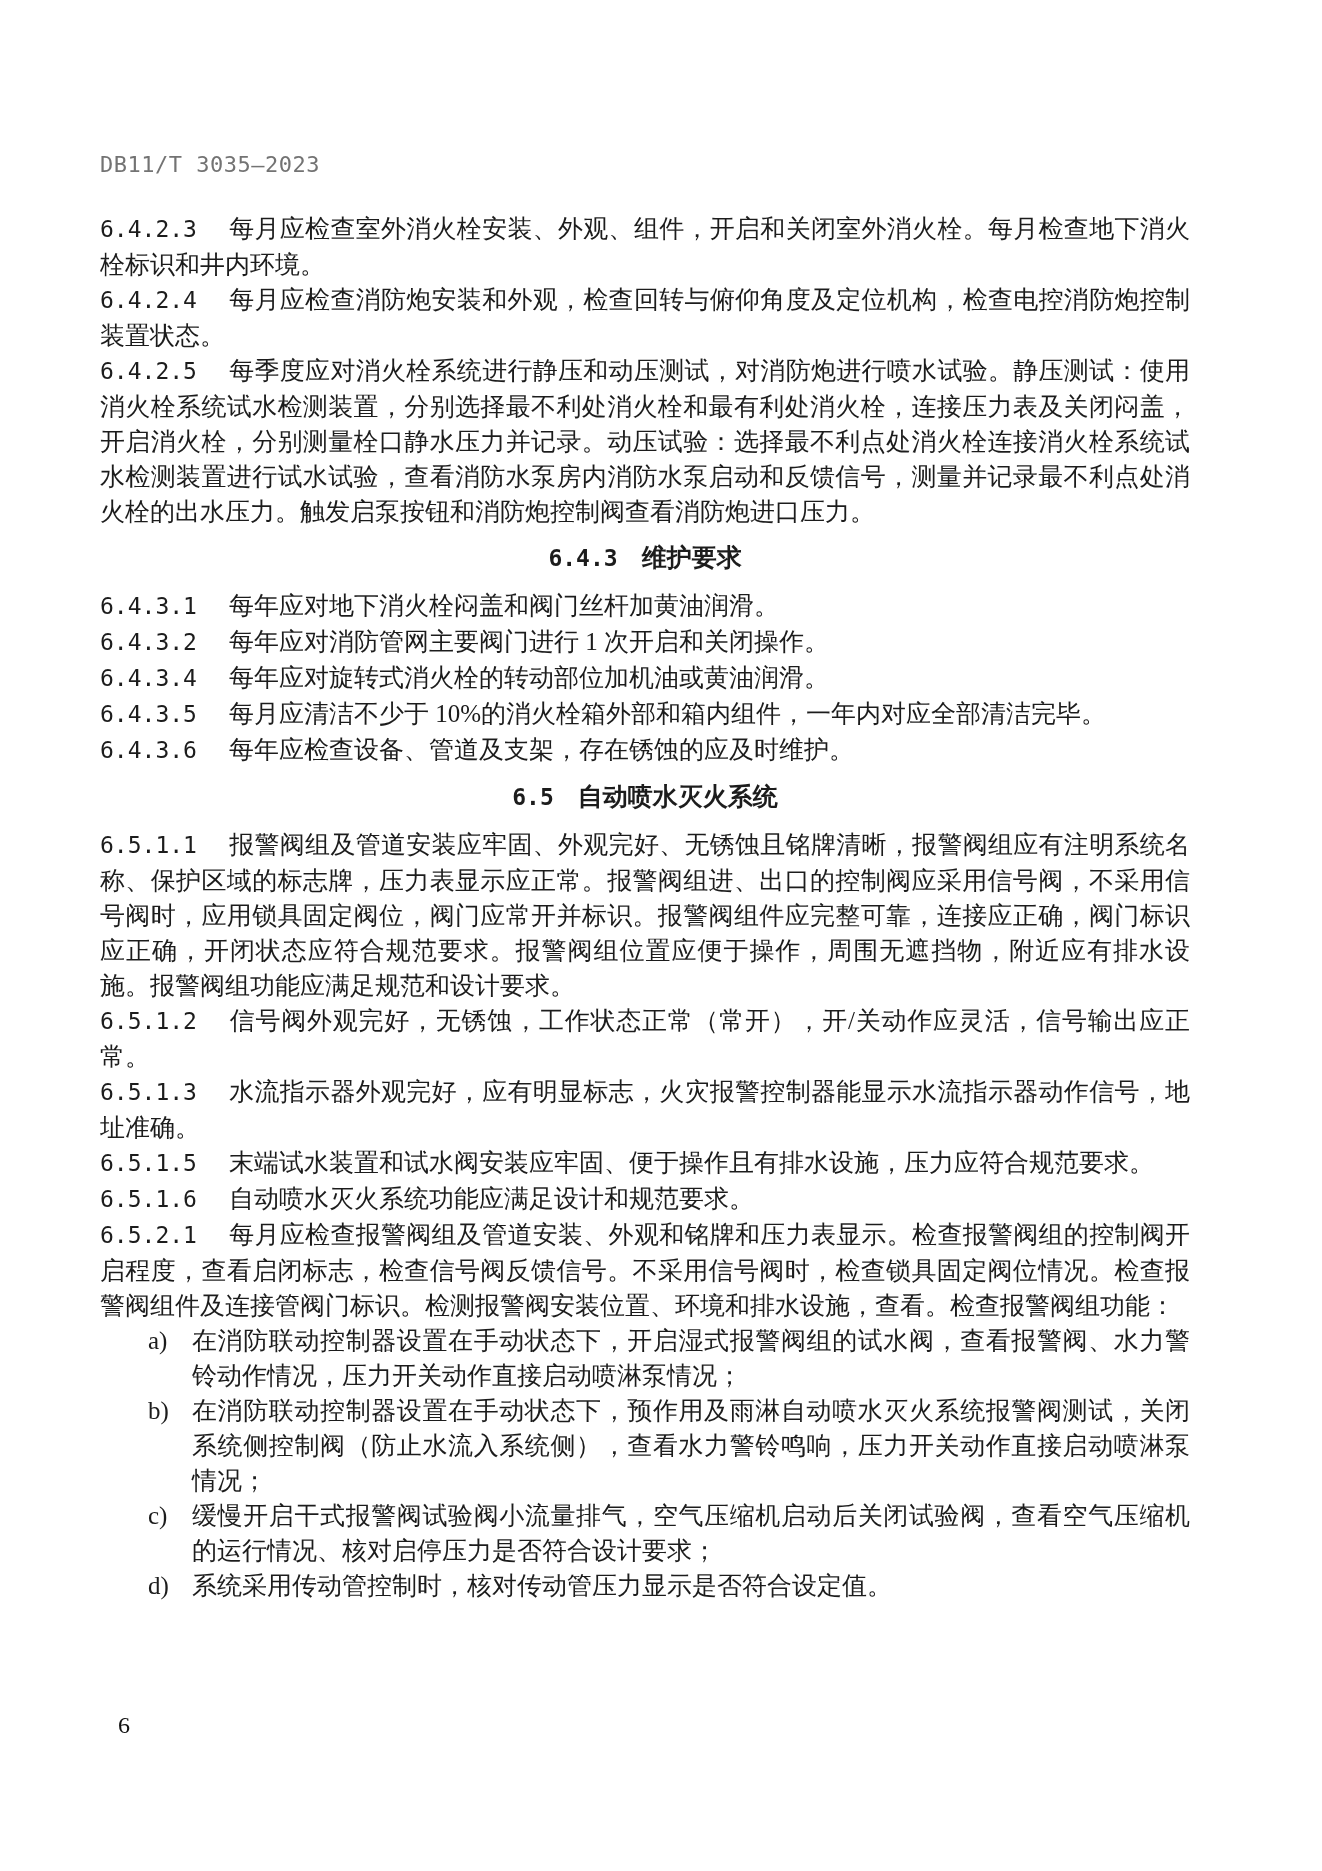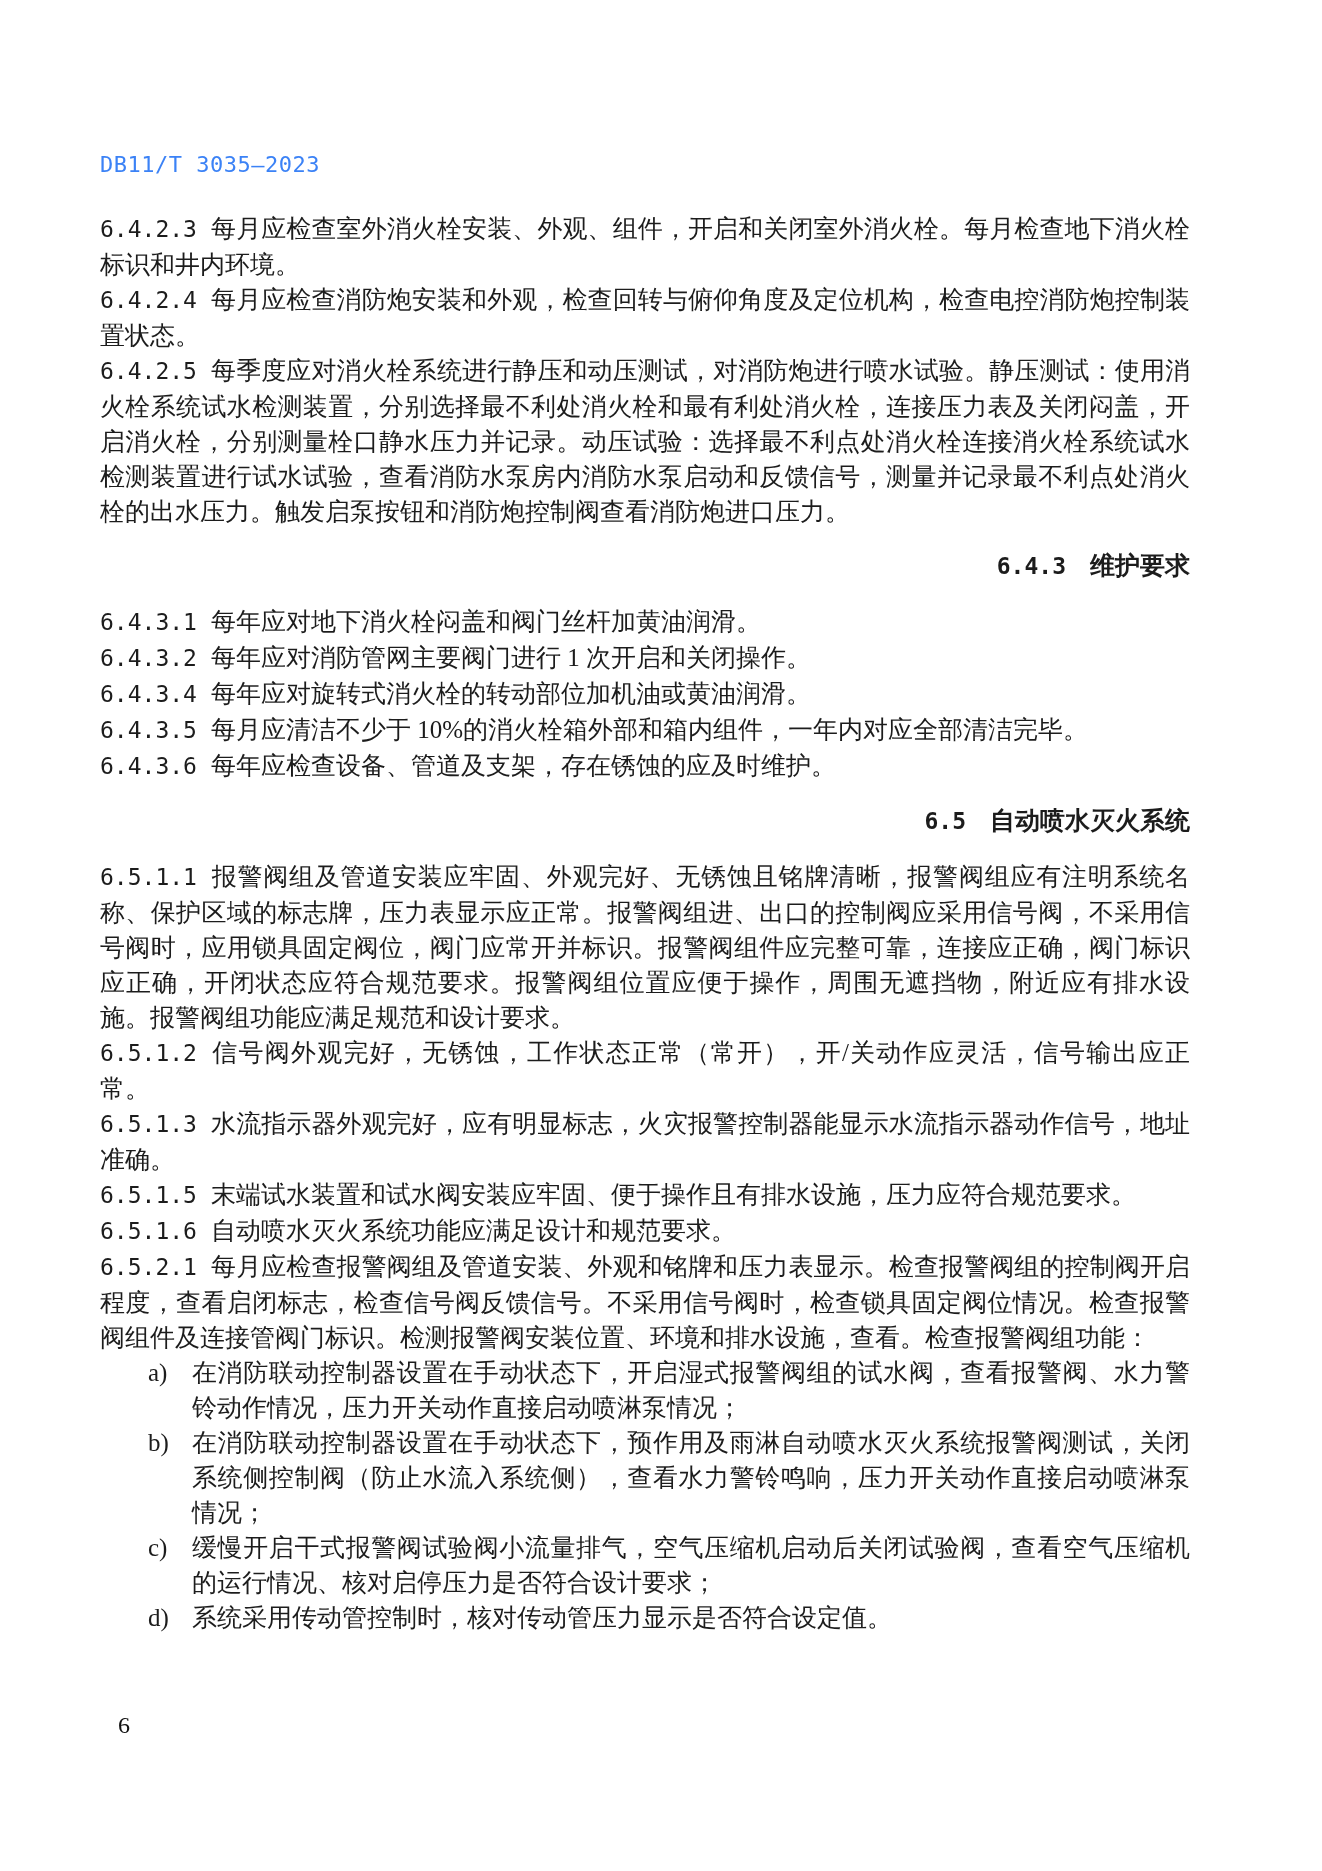--- a/index.html
+++ b/index.html
@@ -12,50 +12,50 @@
     font-family:"Liberation Serif","DejaVu Serif",serif;
     overflow:hidden;
   }
   .page-header{
     position:absolute;
     left:100px;
     top:152px;
     font-family:"DejaVu Sans Mono","Liberation Mono",monospace;
     font-size:22px;
     letter-spacing:0.5px;
-    color:#3b82f6;
+    color:#737373;
     white-space:nowrap;
     text-align:center;
   }
   .doc-body{
     position:absolute;
     left:100px;
     top:211px;
     width:1090px;
     font-size:25px;
     line-height:35px;
     text-align:justify;
   }
   .clause{
     margin:0;
     text-align:justify;
   }
   .clause .num{
     font-family:"DejaVu Sans Mono","Liberation Mono",monospace;
     font-size:23px;
-    margin-right:14px;
+    margin-right:32px;
     white-space:nowrap;
   }
   .heading{
     margin:13px 0 15px 0;
     font-family:"Liberation Sans","DejaVu Sans",sans-serif;
     font-weight:bold;
     font-size:25px;
-    line-height:46px;
-    text-align:right;
+    line-height:30px;
+    text-align:center;
   }
   .heading .num{
     font-family:"DejaVu Sans Mono","Liberation Mono",monospace;
     font-weight:bold;
     font-size:23px;
     margin-right:24px;
     white-space:nowrap;
   }
   .list-item{
     display:flex;

